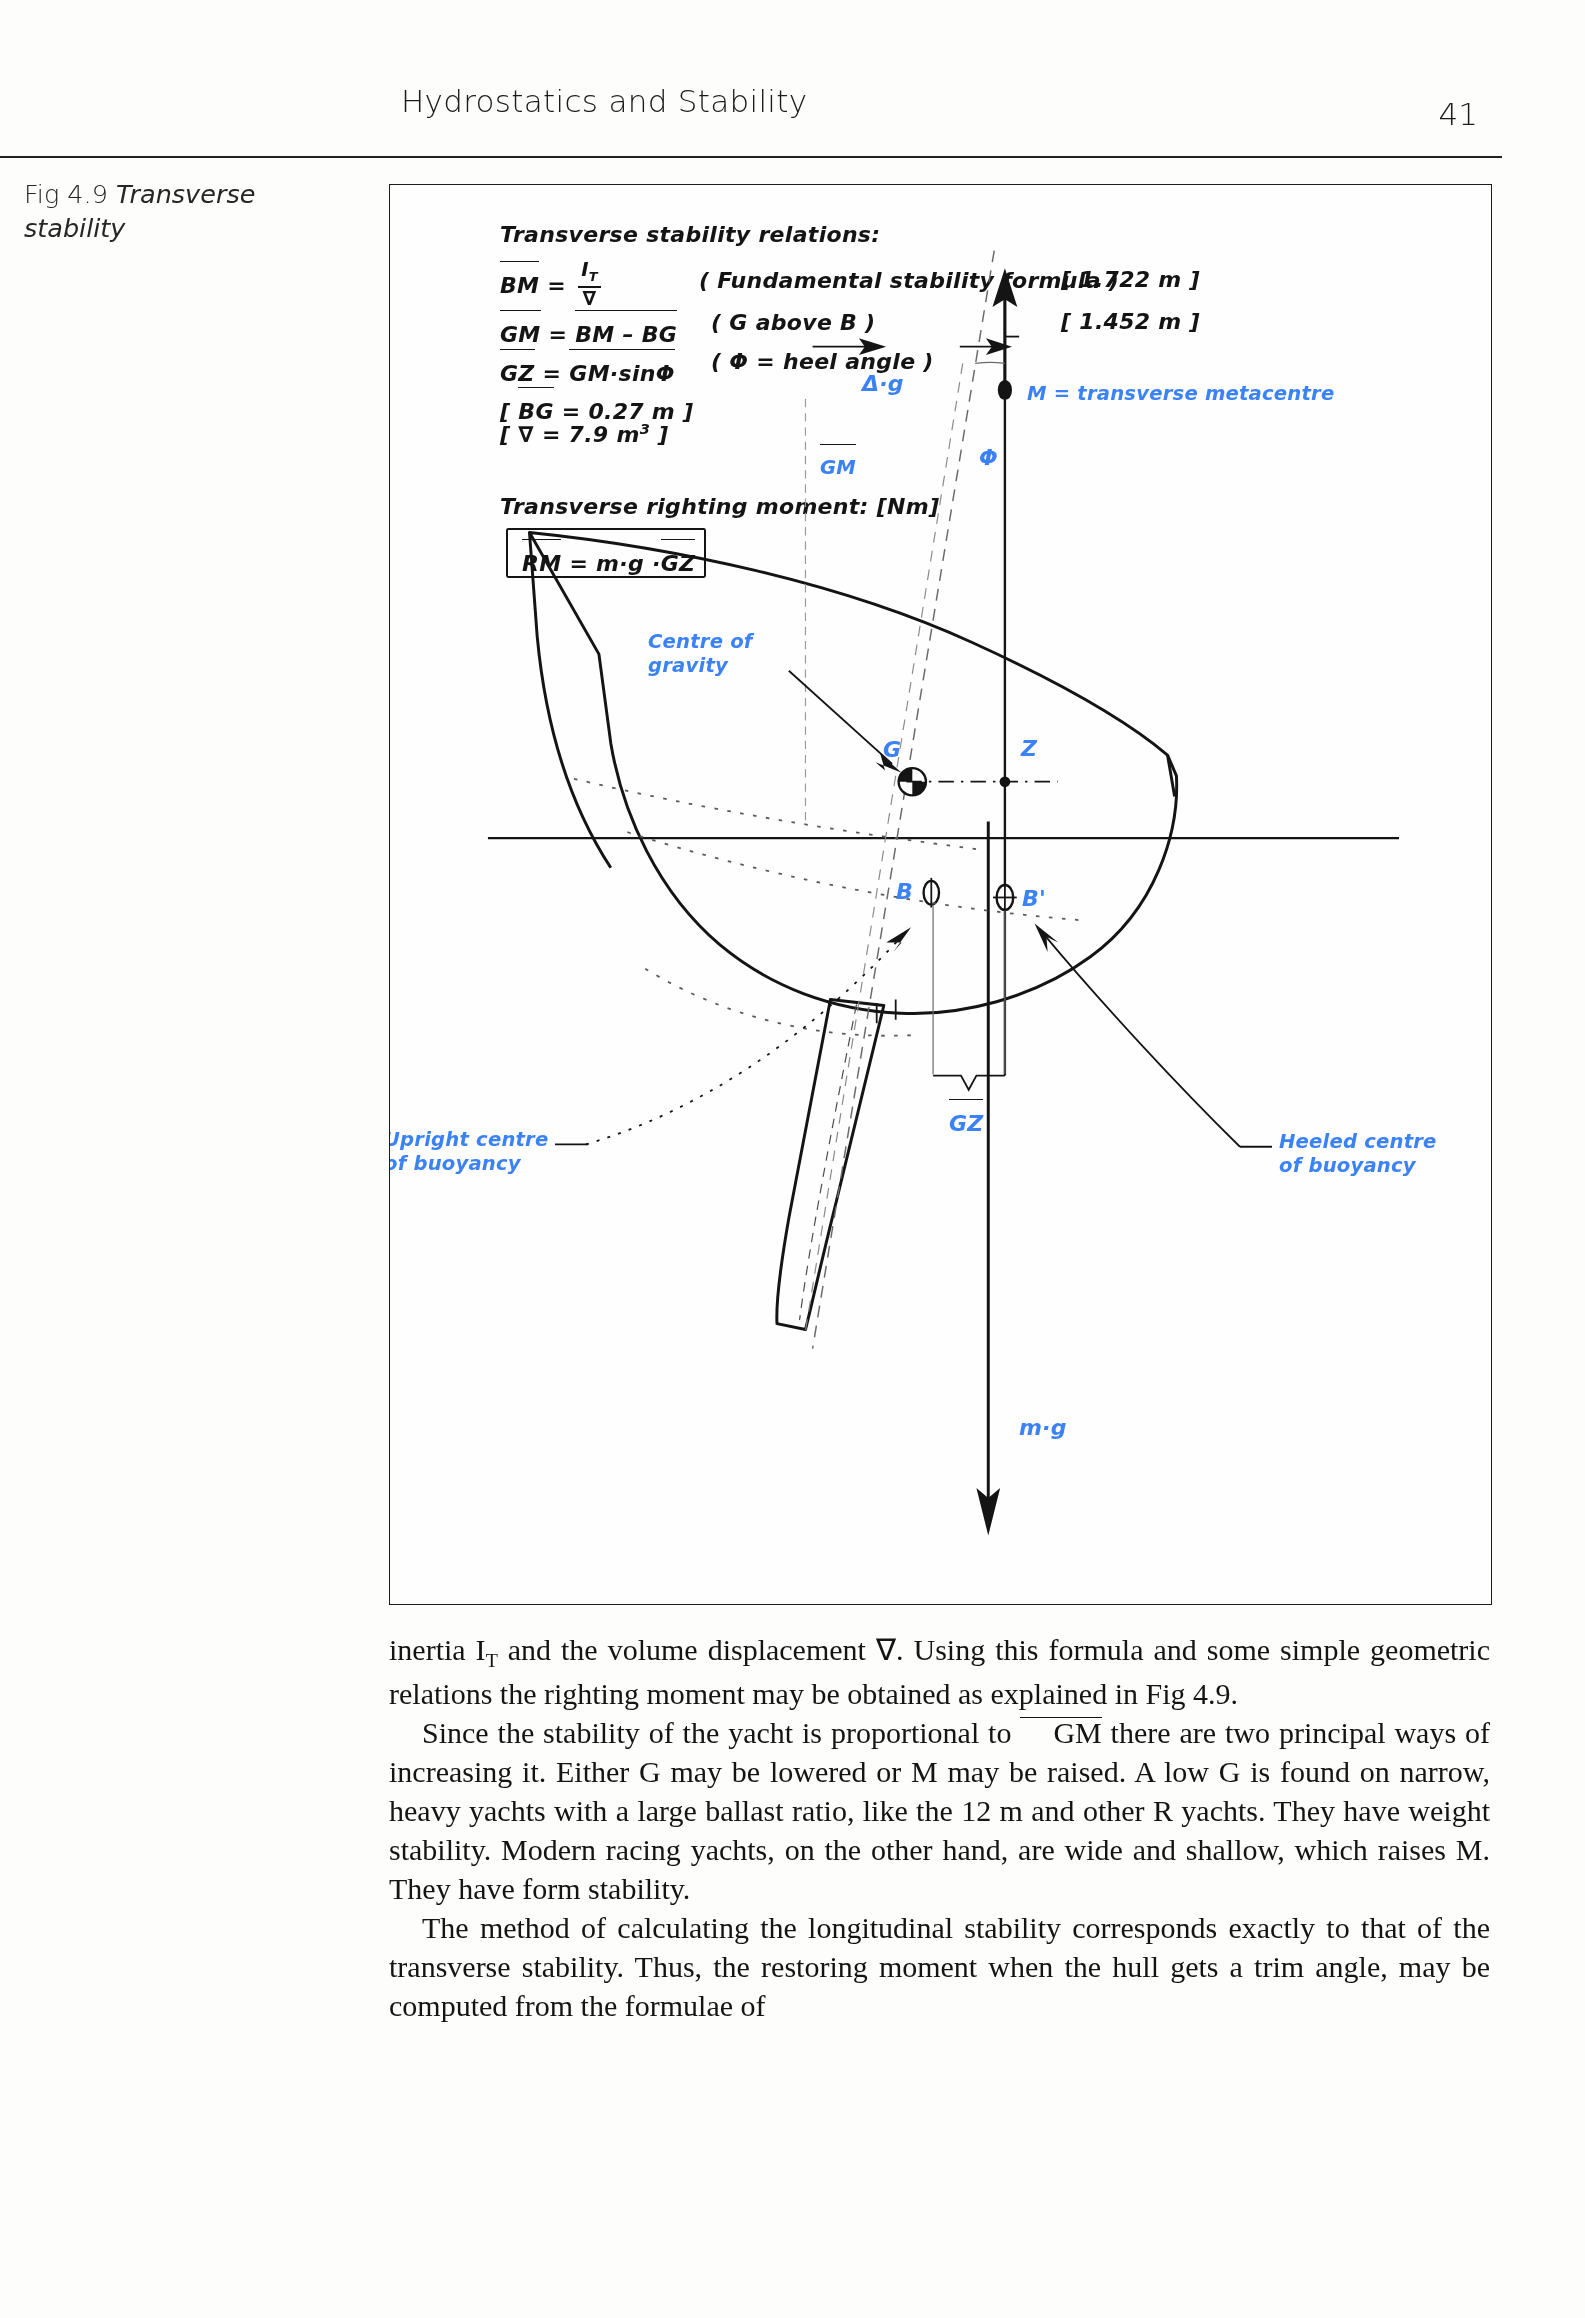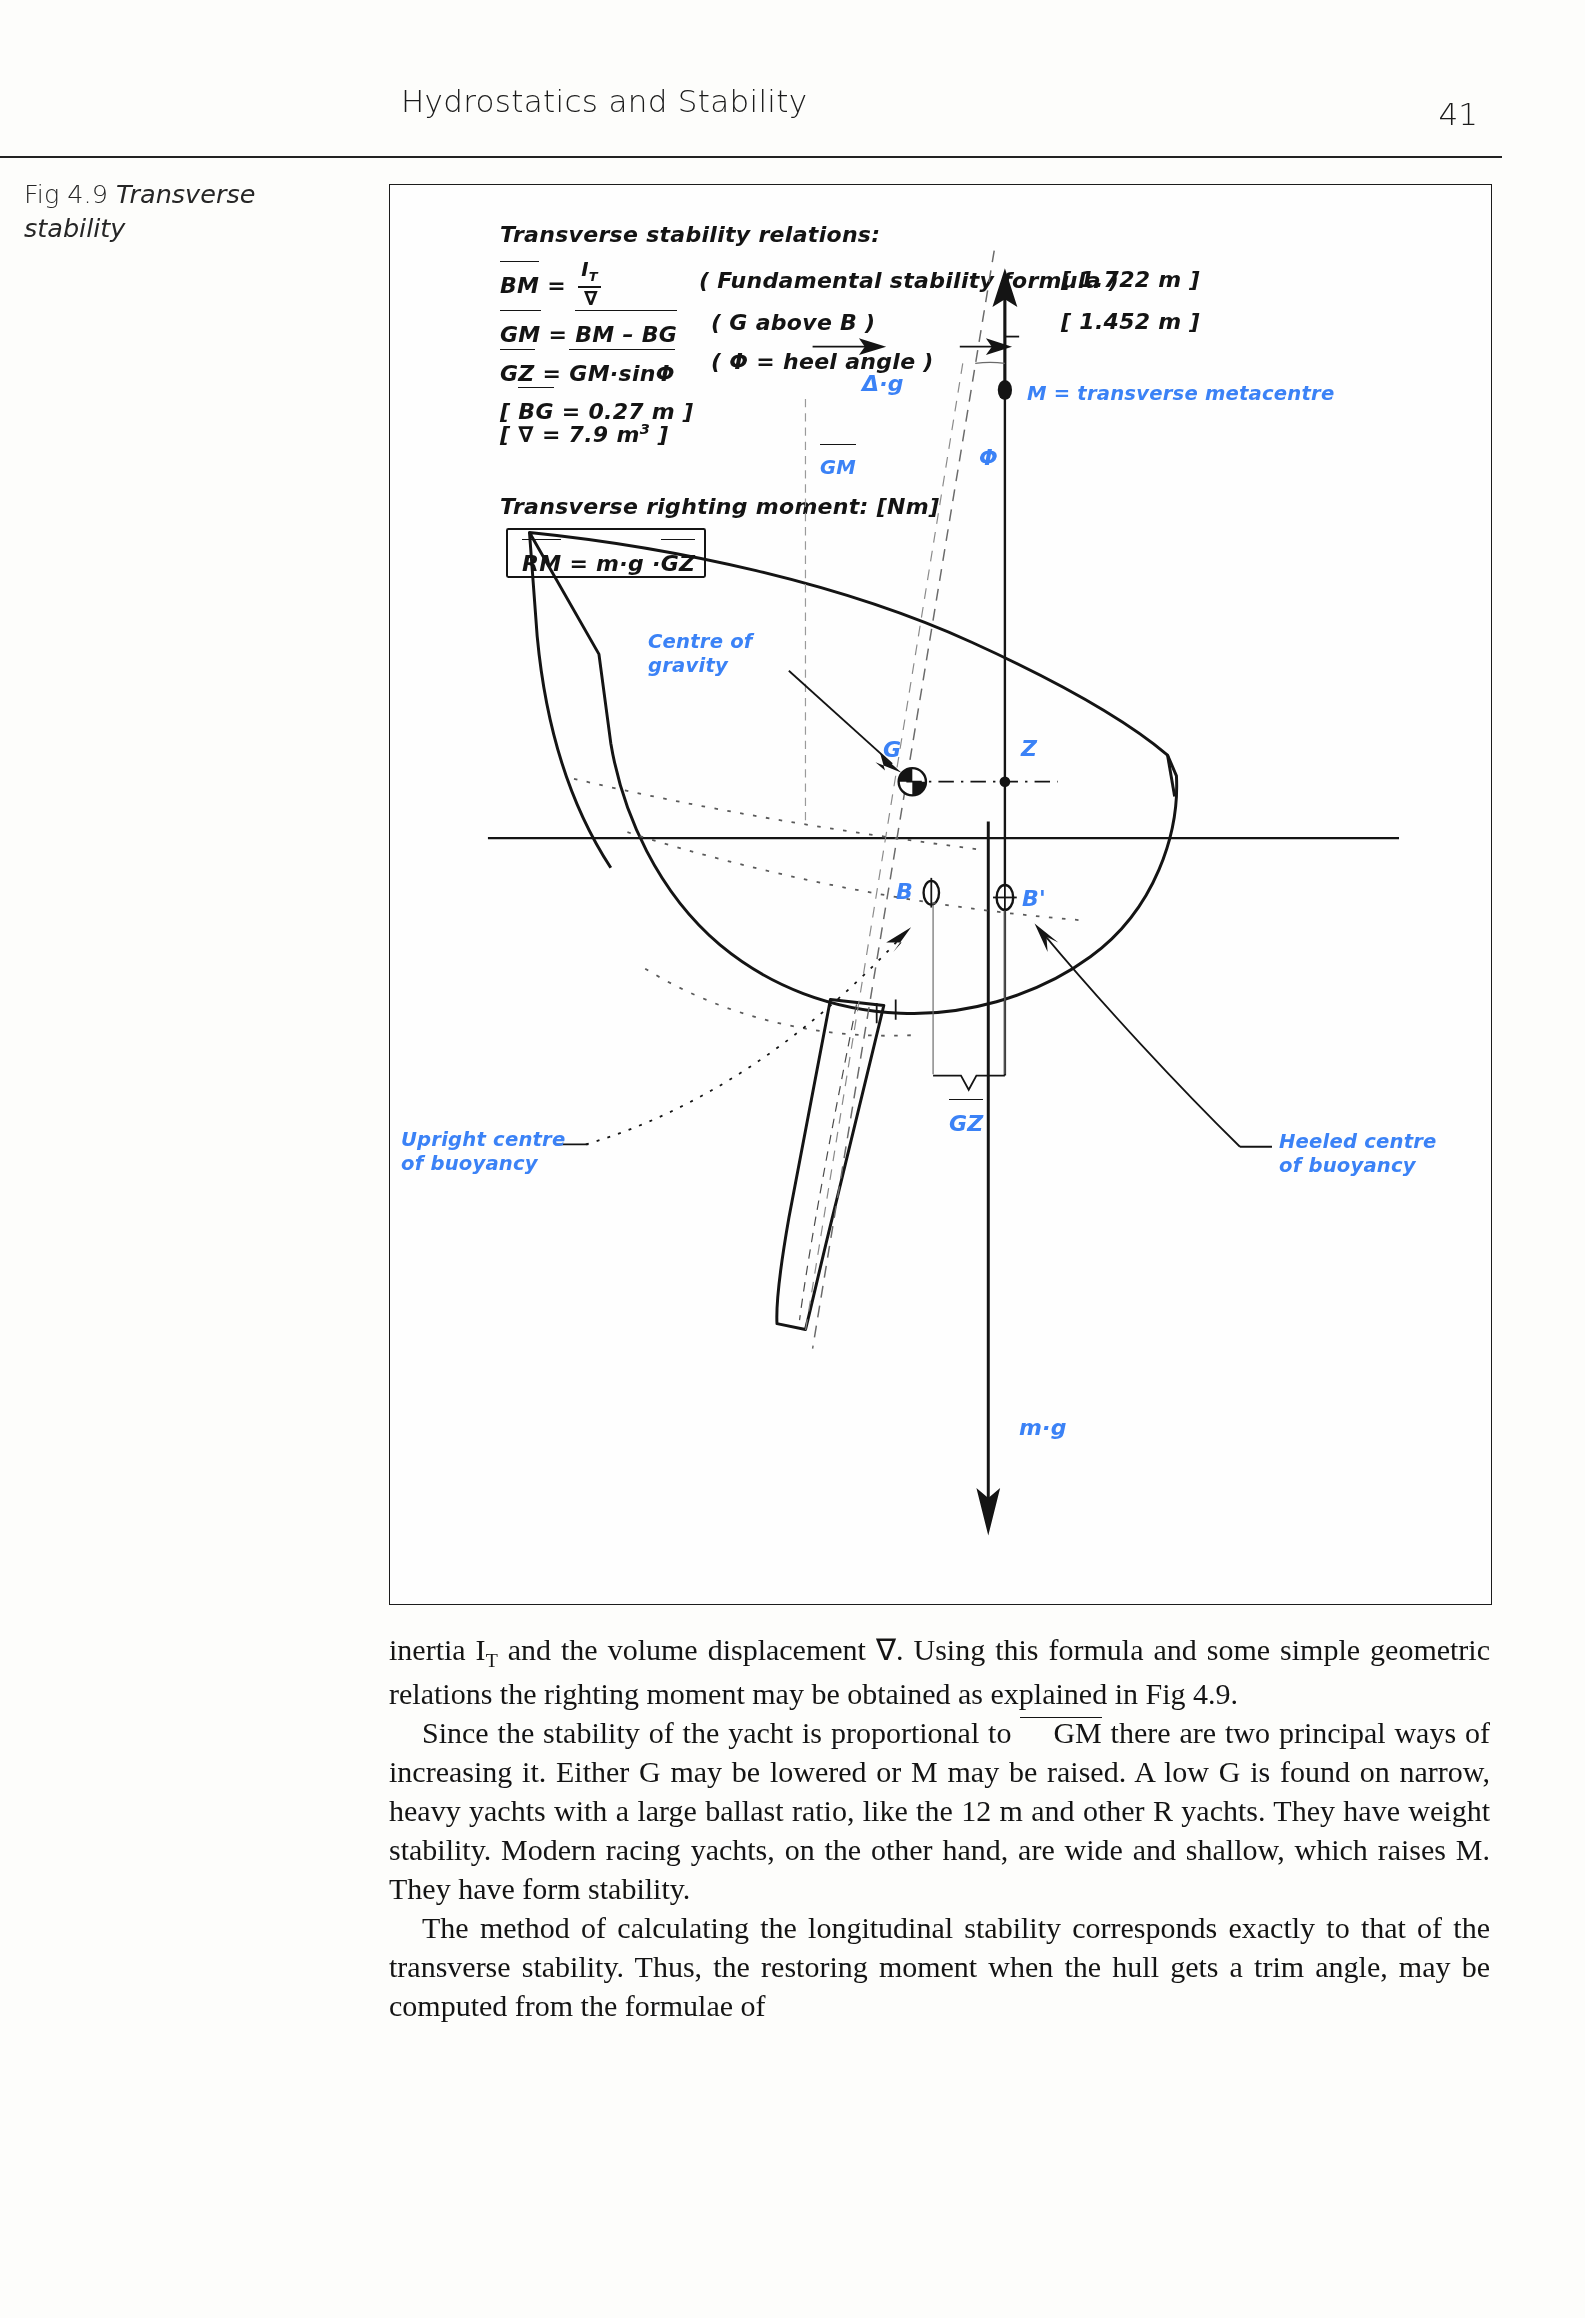--- a/index.html
+++ b/index.html
@@ -134,21 +134,21 @@
   .rm-eq {
     position: absolute;
     left: 132px;
     top: 354px;
     font-size: 22px;
   }
 
   
   .frac {
     display: inline-block;
-    text-align: right;
+    text-align: center;
     vertical-align: middle;
     position: relative;
     top: -2.4px;
     margin: 0 3.6px;
     line-height: 1;
   }
   .frac .num { display: block; font-size: 19.6px; padding: 0 3.6px; }
   .frac .bar { display: block; height: 1.8px; background: #141414; margin: 1.8px 0; }
   .frac .den { display: block; font-size: 19.6px; padding: 0 3.6px; }
   .sub { font-size: 0.66em; vertical-align: sub; }
@@ -356,21 +356,21 @@
     <div class="dlabel multi" style="left:258px; top:445px; width:172px;">Centre of<br>gravity</div>
 
     <div class="dlabel big" style="left:493px; top:552px;">G</div>
 
     <div class="dlabel big" style="left:631px; top:551px;">Z</div>
 
     <div class="dlabel big" style="left:506px; top:694px;">B</div>
 
     <div class="dlabel big" style="left:632px; top:701px;">B'</div>
 
-    <div class="dlabel multi" style="left:-6px; top:943px; width:178px; text-align:left;margin-left:17px;">Upright centre<br>of buoyancy</div>
+    <div class="dlabel multi" style="left:-6px; top:943px; width:178px; text-align:left;">Upright centre<br>of buoyancy</div>
 
     <div class="dlabel multi" style="left:889px; top:945px; width:190px;">Heeled centre<br>of buoyancy</div>
 
     <div class="dlabel big" style="left:559px; top:914px;"><span class="ovl">GZ</span></div>
 
     <div class="dlabel big" style="left:629px; top:1230px;">m·g</div>
 
   </div>
 
   <div class="body-col">

